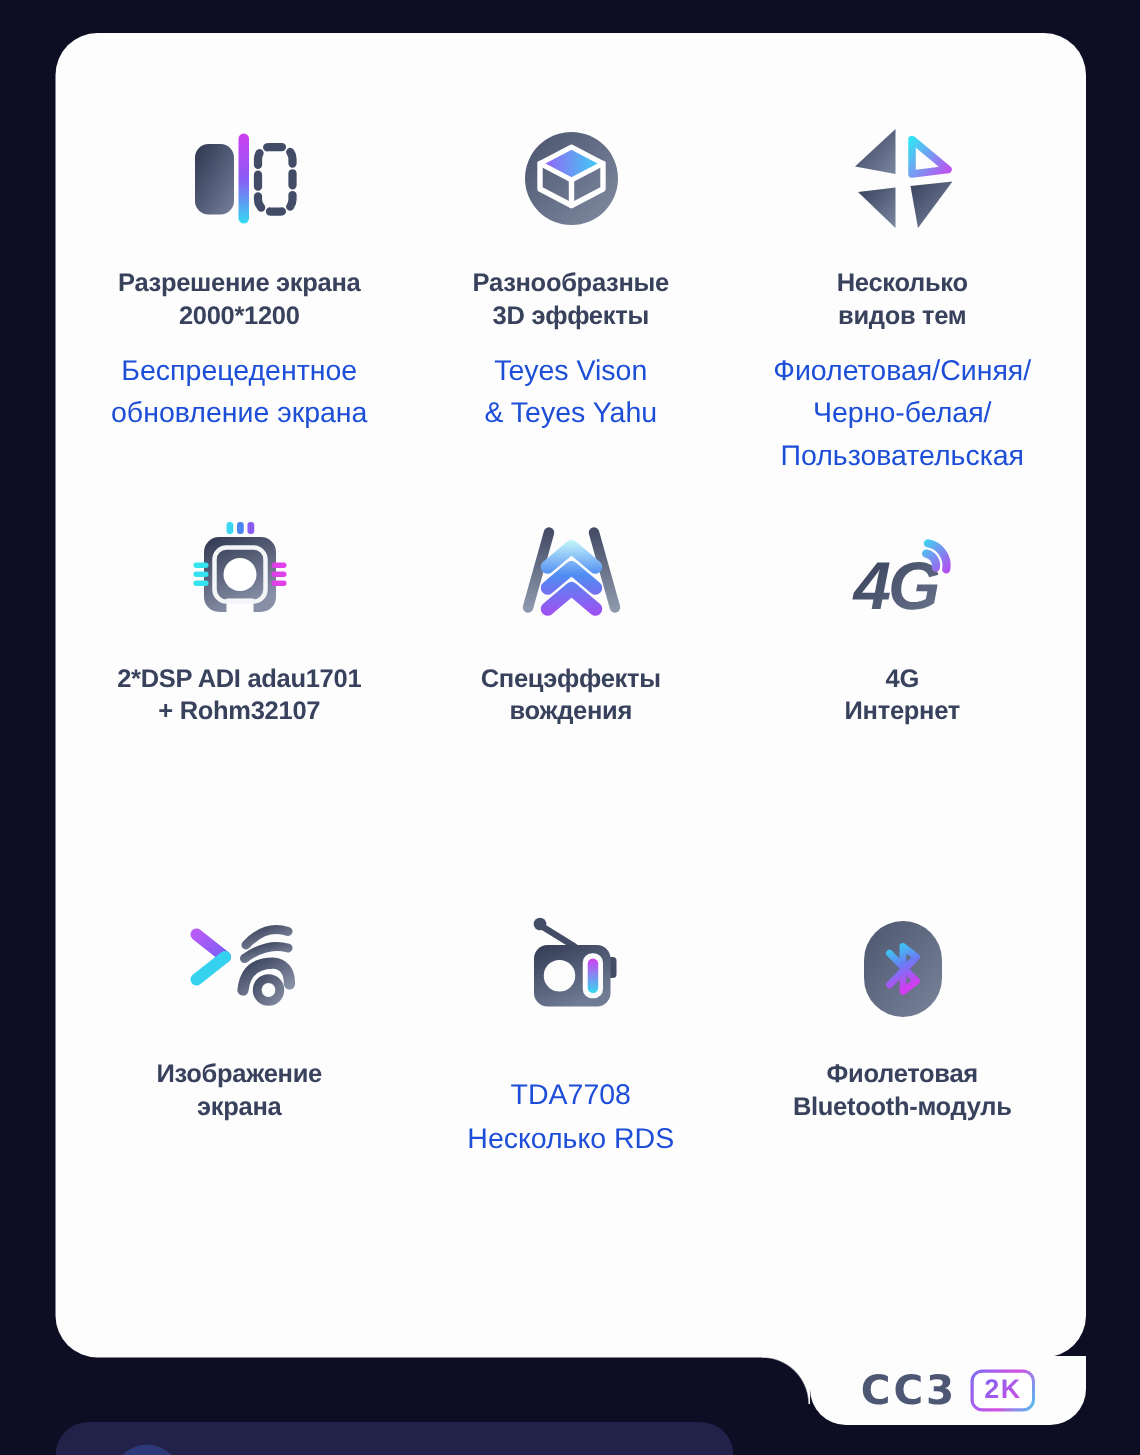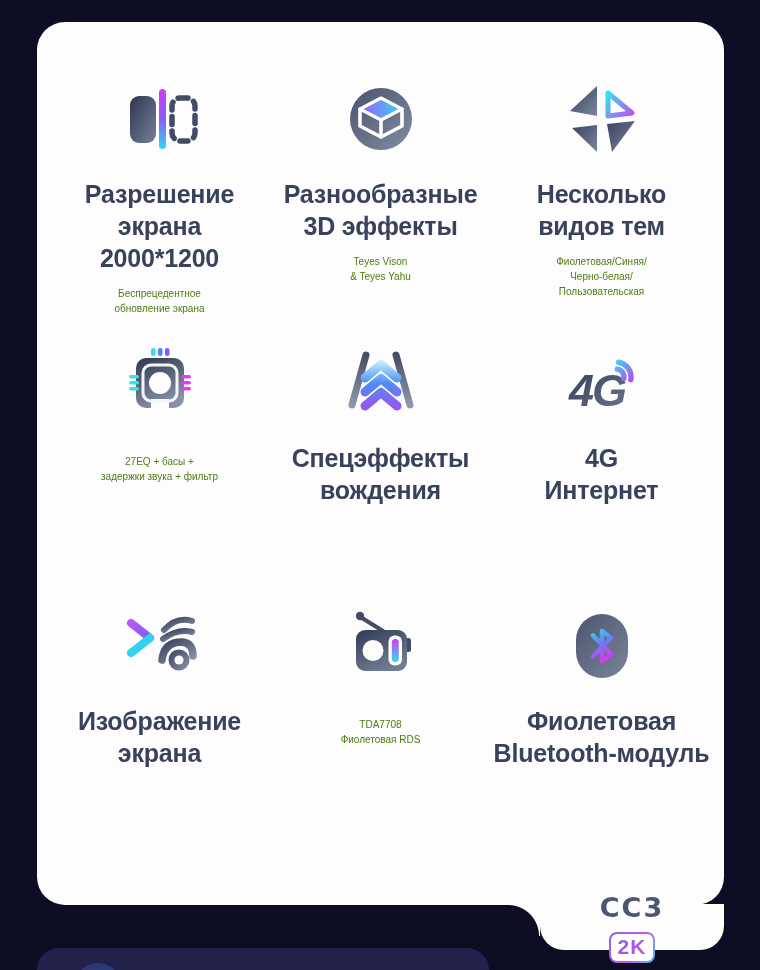--- a/index.html
+++ b/index.html
@@ -17,46 +17,46 @@
     display:grid;grid-template-columns:repeat(3,1fr);grid-template-rows:repeat(3,1fr);
     padding:36px 12px 56px;
   }
   .cell{
     display:flex;flex-direction:column;align-items:center;
     padding-top:18px;text-align:center;
   }
   .icon{height:86px;display:flex;align-items:center;justify-content:center;margin-bottom:16px;}
   .icon svg{display:block;}
   .title{
-    font-size:25px;font-weight:700;color:#39425c;line-height:1.28;
+    font-size:17px;font-weight:700;color:#39425c;line-height:1.28;
     white-space:pre-line;letter-spacing:-0.2px;
   }
   .subtitle{
-    margin-top:12px;font-size:10px;color:#4d7c0f;line-height:1.5;white-space:pre-line;
+    margin-top:12px;font-size:19px;color:#1d4ed8;line-height:1.5;white-space:pre-line;
   }
   .logo-tab{
     position:absolute;left:540px;top:904px;width:184px;height:46px;
     background:#fdfdfe;border-radius:0 0 24px 24px;
-    display:flex;align-items:center;justify-content:center;gap:9px;flex-direction:column;
+    display:flex;align-items:center;justify-content:center;gap:9px;
   }
   .tab-fillet{
     position:absolute;left:508px;top:904px;width:32px;height:32px;
     background:radial-gradient(circle 32px at 0 100%, rgba(0,0,0,0) 30.5px, #fdfdfe 31.5px);
   }
   .cc3{
     font-size:27px;font-weight:800;color:#4d5774;letter-spacing:2px;
     font-family:"DejaVu Sans","Liberation Sans",sans-serif;
   }
   .badge2k{
     display:inline-block;padding:2px;border-radius:8px;
     background:linear-gradient(120deg,#7b6cf5 0%,#d44fe2 55%,#49c8f0 100%);
   }
   .badge2k-inner{
     display:block;background:#ffffff;border-radius:6px;padding:1px 7px 2px;
-    font-size:21px;font-weight:800;letter-spacing:1px;
+    font-size:18px;font-weight:800;letter-spacing:1px;
     background-clip:padding-box;
   }
   .badge2k-inner span{
     background:linear-gradient(135deg,#7a64f2,#d24fe0);
     -webkit-background-clip:text;background-clip:text;color:transparent;
   }
   .next-card{
     position:absolute;left:37px;top:948px;width:452px;height:22px;
     background:#21214a;border-radius:26px 26px 0 0;overflow:hidden;
   }
@@ -164,22 +164,22 @@
           <rect x="21" y="20" width="34" height="36" rx="8" fill="none" stroke="#f3f5f8" stroke-width="3"></rect>
           <circle cx="38" cy="38" r="11" fill="#ffffff"></circle>
           <rect x="7" y="30" width="10" height="3.6" rx="1.8" fill="#35e2ee"></rect>
           <rect x="7" y="36" width="10" height="3.6" rx="1.8" fill="#35e2ee"></rect>
           <rect x="7" y="42" width="10" height="3.6" rx="1.8" fill="#35e2ee"></rect>
           <rect x="59" y="30" width="10" height="3.6" rx="1.8" fill="#e040e8"></rect>
           <rect x="59" y="36" width="10" height="3.6" rx="1.8" fill="#e040e8"></rect>
           <rect x="59" y="42" width="10" height="3.6" rx="1.8" fill="#e040e8"></rect>
         </svg>
       </div>
-      <div class="subtitle">27EQ + басы +
-задержки звука + фильтр</div>
+      <div class="title">2*DSP ADI adau1701
++ Rohm32107</div>
     </div>
 
     <div class="cell">
       <div class="icon">
         <svg width="76" height="76" viewBox="0 0 76 76">
           <defs>
             <linearGradient id="i5s" x1="0" y1="0" x2="0" y2="1">
               <stop offset="0" stop-color="#454e66"></stop>
                 <stop offset="1" stop-color="#8d97ac"></stop>
             </linearGradient>
@@ -264,21 +264,21 @@
           <circle cx="17" cy="8" r="4.2" fill="#444d66"></circle>
           <line x1="19" y1="10" x2="40" y2="23" stroke="#444d66" stroke-width="4.2" stroke-linecap="round"></line>
           <rect x="62" y="30" width="6" height="14" rx="2.5" fill="#444d66"></rect>
           <rect x="13" y="22" width="51" height="41" rx="9" fill="url(#i8s)"></rect>
           <circle cx="30" cy="42.5" r="10.5" fill="#fdfdfe"></circle>
           <rect x="45.5" y="27.5" width="13.5" height="30" rx="6.2" fill="#fdfdfe"></rect>
           <rect x="48.8" y="31" width="7" height="23" rx="3.5" fill="url(#i8a)"></rect>
         </svg>
       </div>
       <div class="subtitle">TDA7708
-Фиолетовая RDS</div>
+Несколько RDS</div>
     </div>
 
     <div class="cell">
       <div class="icon">
         <svg width="76" height="76" viewBox="0 0 76 76">
           <defs>
             <linearGradient id="i9s" x1="0" y1="0" x2="1" y2="1">
               <stop offset="0" stop-color="#4c566e"></stop>
                 <stop offset="1" stop-color="#79839a"></stop>
             </linearGradient>

